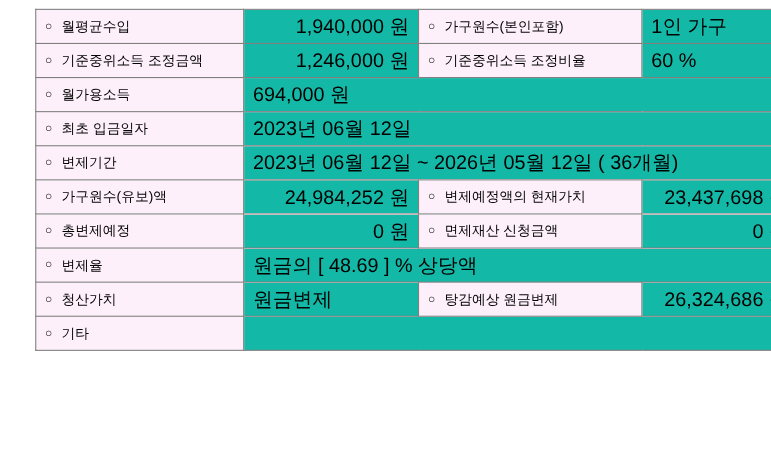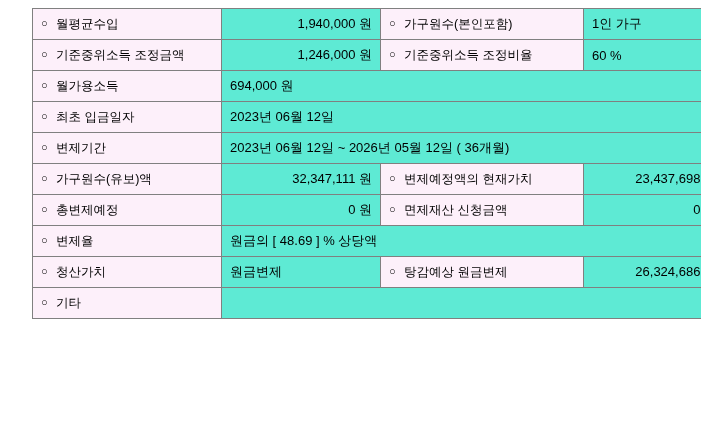--- a/index.html
+++ b/index.html
@@ -33,22 +33,22 @@
     padding: 0 8px;
     vertical-align: middle;
     white-space: nowrap;
     overflow: hidden;
   }
   td.label {
     background: #fdf0fa;
     font-size: 12.5px;
   }
   td.value {
-    background: #5eead4;
-    font-size: 13px;
+    background: #14b8a6;
+    font-size: 18px;
   }
   td.num {
     text-align: right;
   }
   td.left {
     text-align: left;
   }
   .bullet {
     display: inline-block;
     width: 12px;
@@ -117,21 +117,21 @@
         <td class="label">
           <span class="bullet">○</span><span class="lbltext">변제기간</span>
         </td>
         <td class="value left" colspan="3">2023년 06월 12일 ~ 2026년 05월 12일 ( 36개월)</td>
       </tr>
 
       <tr>
         <td class="label">
           <span class="bullet">○</span><span class="lbltext">가구원수(유보)액</span>
         </td>
-        <td class="value num">32,347,111 원</td>
+        <td class="value num">24,984,252 원</td>
         <td class="label">
           <span class="bullet">○</span><span class="lbltext">변제예정액의 현재가치</span>
         </td>
         <td class="value num">23,437,698 원</td>
       </tr>
 
       <tr>
         <td class="label">
           <span class="bullet">○</span><span class="lbltext">총변제예정</span>
         </td>

